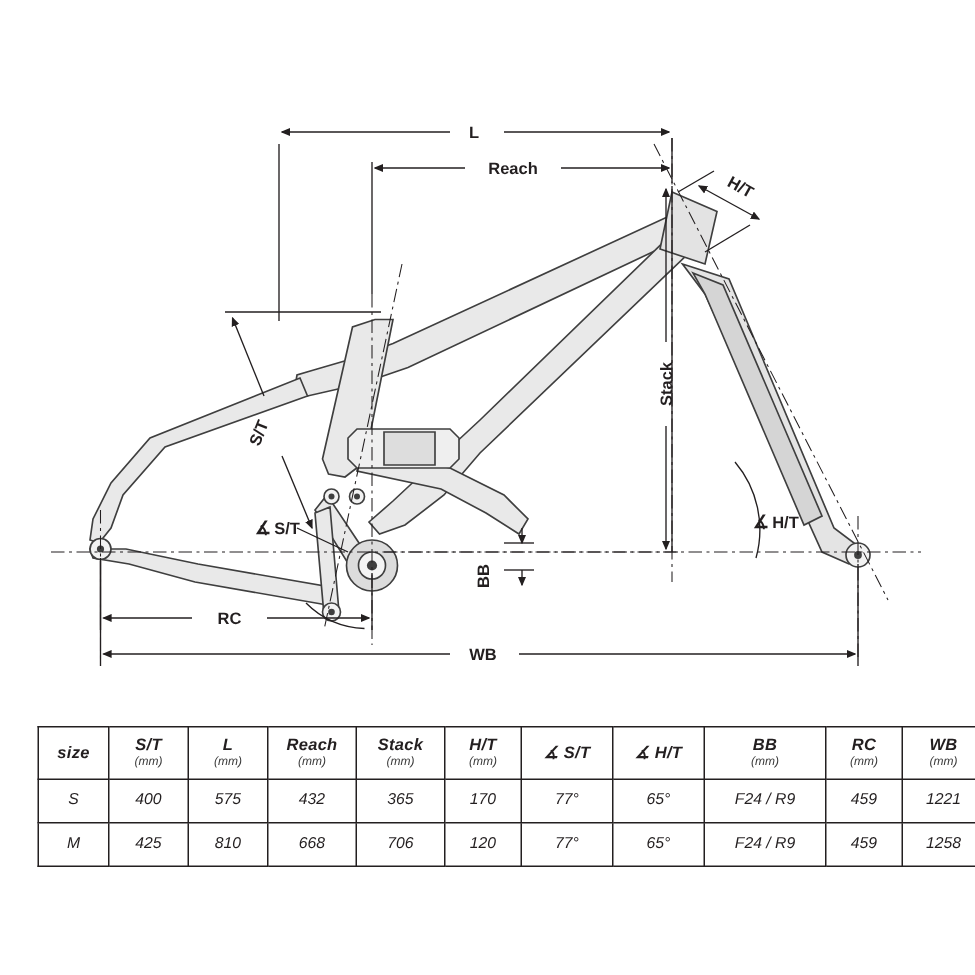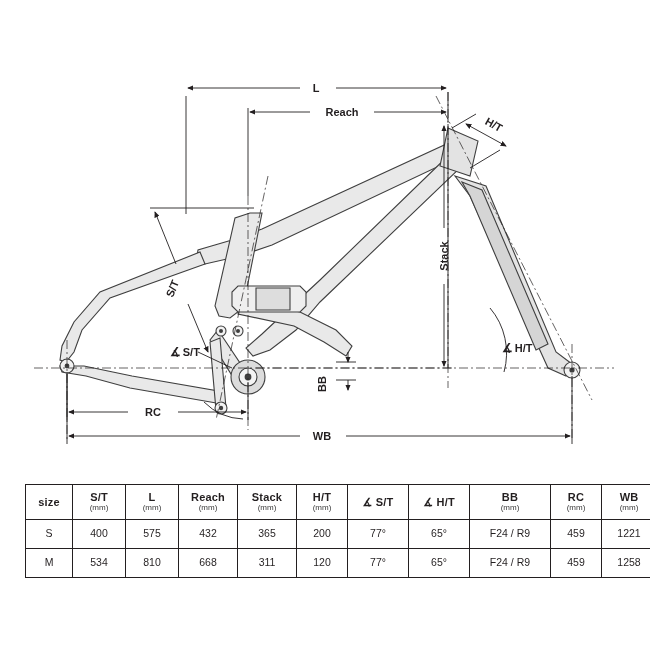--- a/index.html
+++ b/index.html
@@ -24,20 +24,21 @@
     position: absolute;
     left: 0;
     top: 0;
   }
   
   .geo-table-wrap {
     position: absolute;
     left: 25px;
     top: 484px;
     width: 600px;
+    font-style: italic;
   }
   table.geo-table {
     border-collapse: collapse;
     width: 600px;
     table-layout: fixed;
   }
   table.geo-table th,
   table.geo-table td {
     border: 1px solid #231f20;
     text-align: center;
@@ -285,33 +286,33 @@
           </th>
         </tr>
       </thead>
       <tbody>
         <tr>
           <td>S</td>
           <td>400</td>
           <td>575</td>
           <td>432</td>
           <td>365</td>
-          <td>200</td>
+          <td>170</td>
           <td>77°</td>
           <td>65°</td>
           <td>F24 / R9</td>
           <td>459</td>
           <td>1221</td>
         </tr>
         <tr>
           <td>M</td>
-          <td>534</td>
+          <td>425</td>
           <td>810</td>
           <td>668</td>
-          <td>311</td>
+          <td>706</td>
           <td>120</td>
           <td>77°</td>
           <td>65°</td>
           <td>F24 / R9</td>
           <td>459</td>
           <td>1258</td>
         </tr>
       </tbody>
     </table>
   </div>

